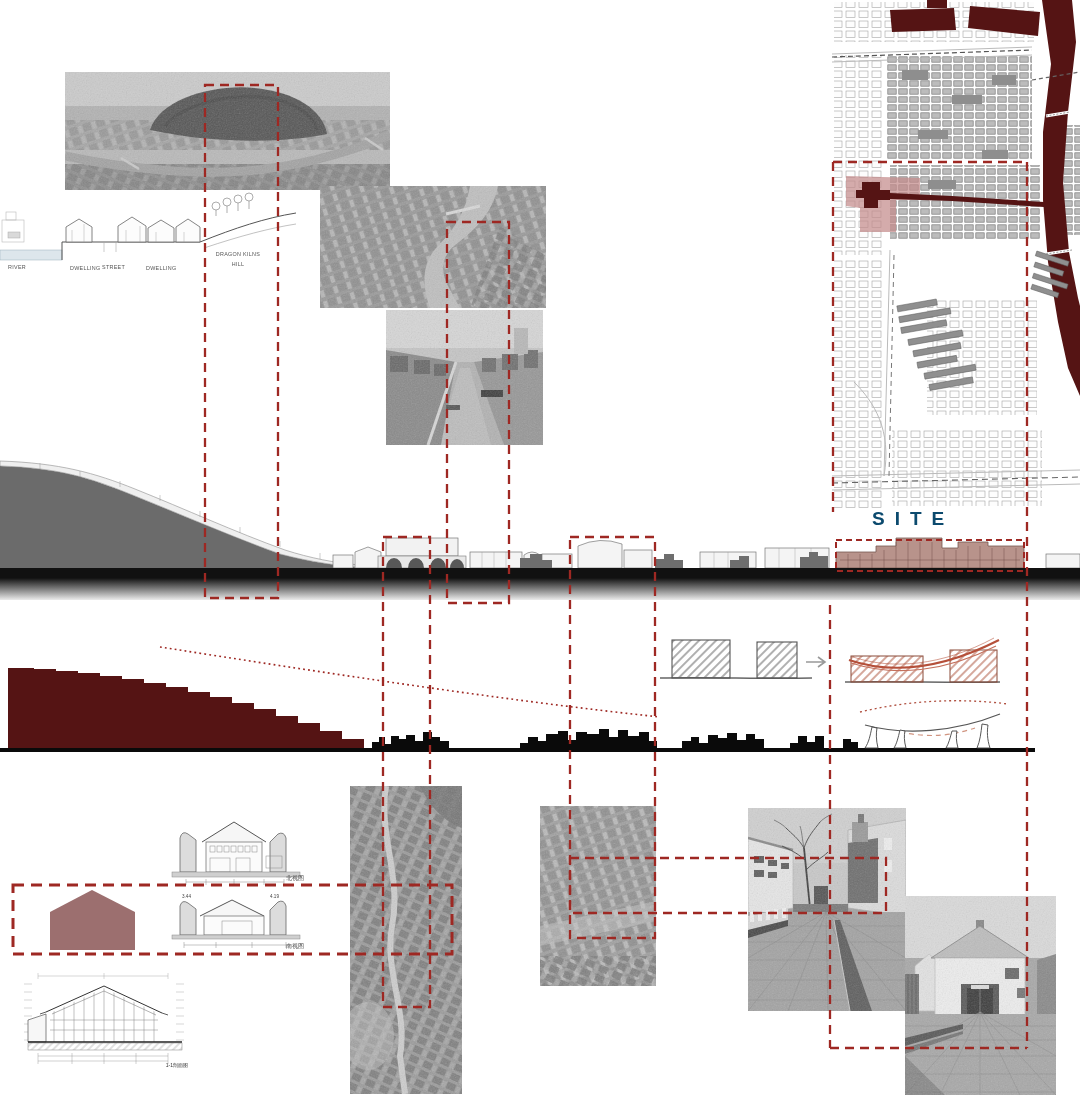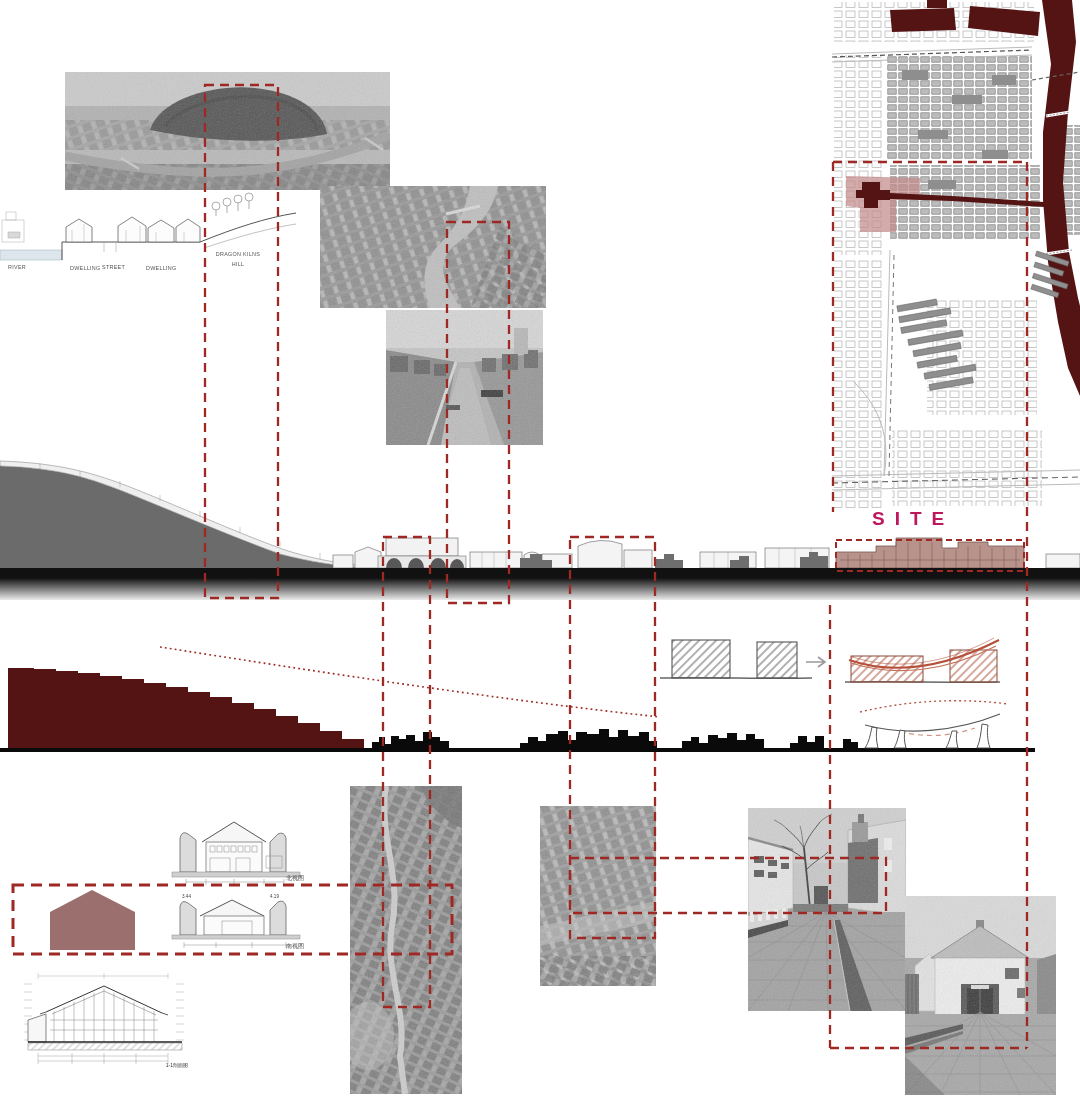--- a/index.html
+++ b/index.html
@@ -2,21 +2,21 @@
 <html><head>
 <meta charset="utf-8">
 <style>
   html,body{margin:0;padding:0;background:#fff;}
   .board{position:relative;width:1080px;height:1113px;background:#fff;overflow:hidden;
          font-family:"Liberation Sans",sans-serif;}
   .abs{position:absolute;}
   .ph{position:absolute;overflow:hidden;}
   svg{display:block;}
   .site-label{position:absolute;left:872px;top:508px;font-size:19px;font-weight:700;
-              letter-spacing:10px;color:#be185d;z-index:7;}
+              letter-spacing:10px;color:#0c4a6e;z-index:7;}
   .overlay{position:absolute;left:0;top:0;z-index:9;pointer-events:none;}
   .lbl{font-size:5.4px;fill:#555;letter-spacing:.3px;font-family:"Liberation Sans",sans-serif;}
   .clbl{font-size:6px;fill:#444;font-family:"Liberation Sans",sans-serif;}
   .dim{font-size:4.6px;fill:#444;font-family:"Liberation Sans",sans-serif;}
   .tlbl{font-size:5px;fill:#333;font-family:"Liberation Sans",sans-serif;}
 </style>
 </head>
 <body>
 
 <div class="board">

